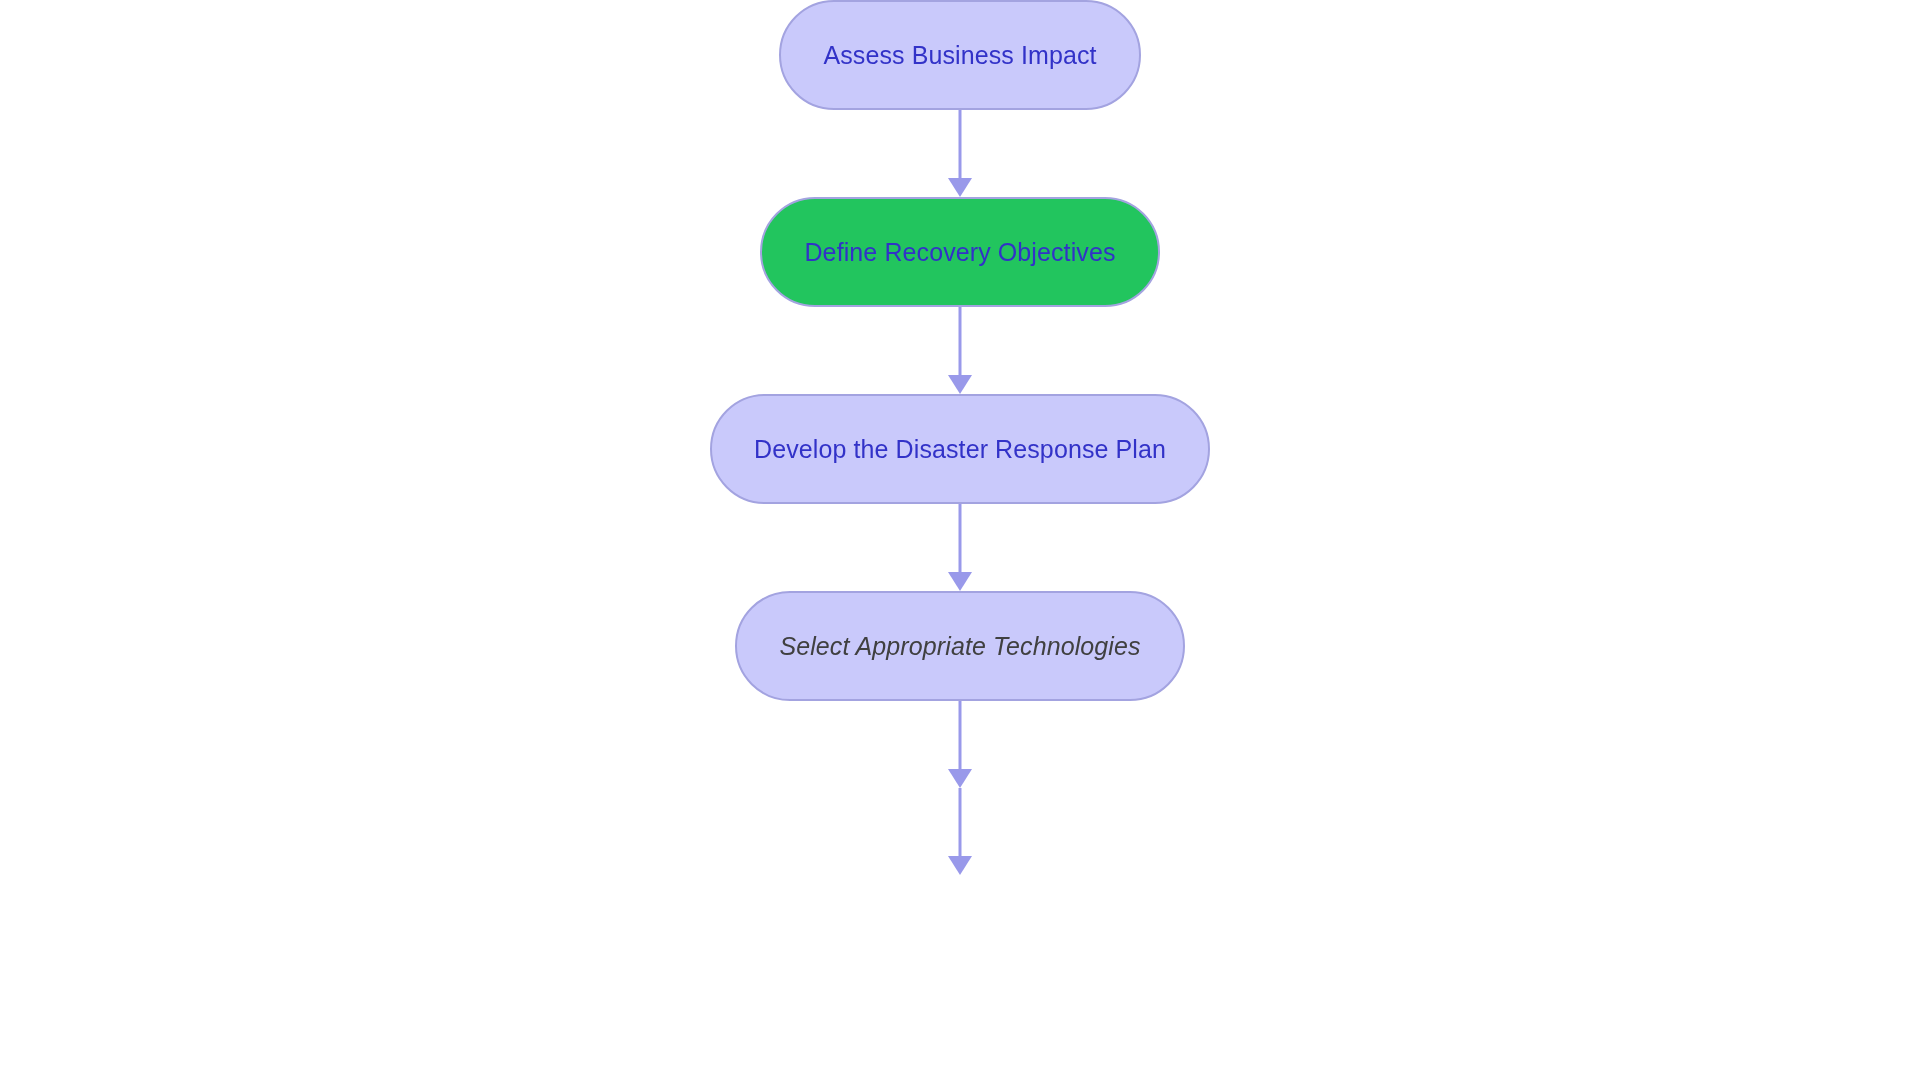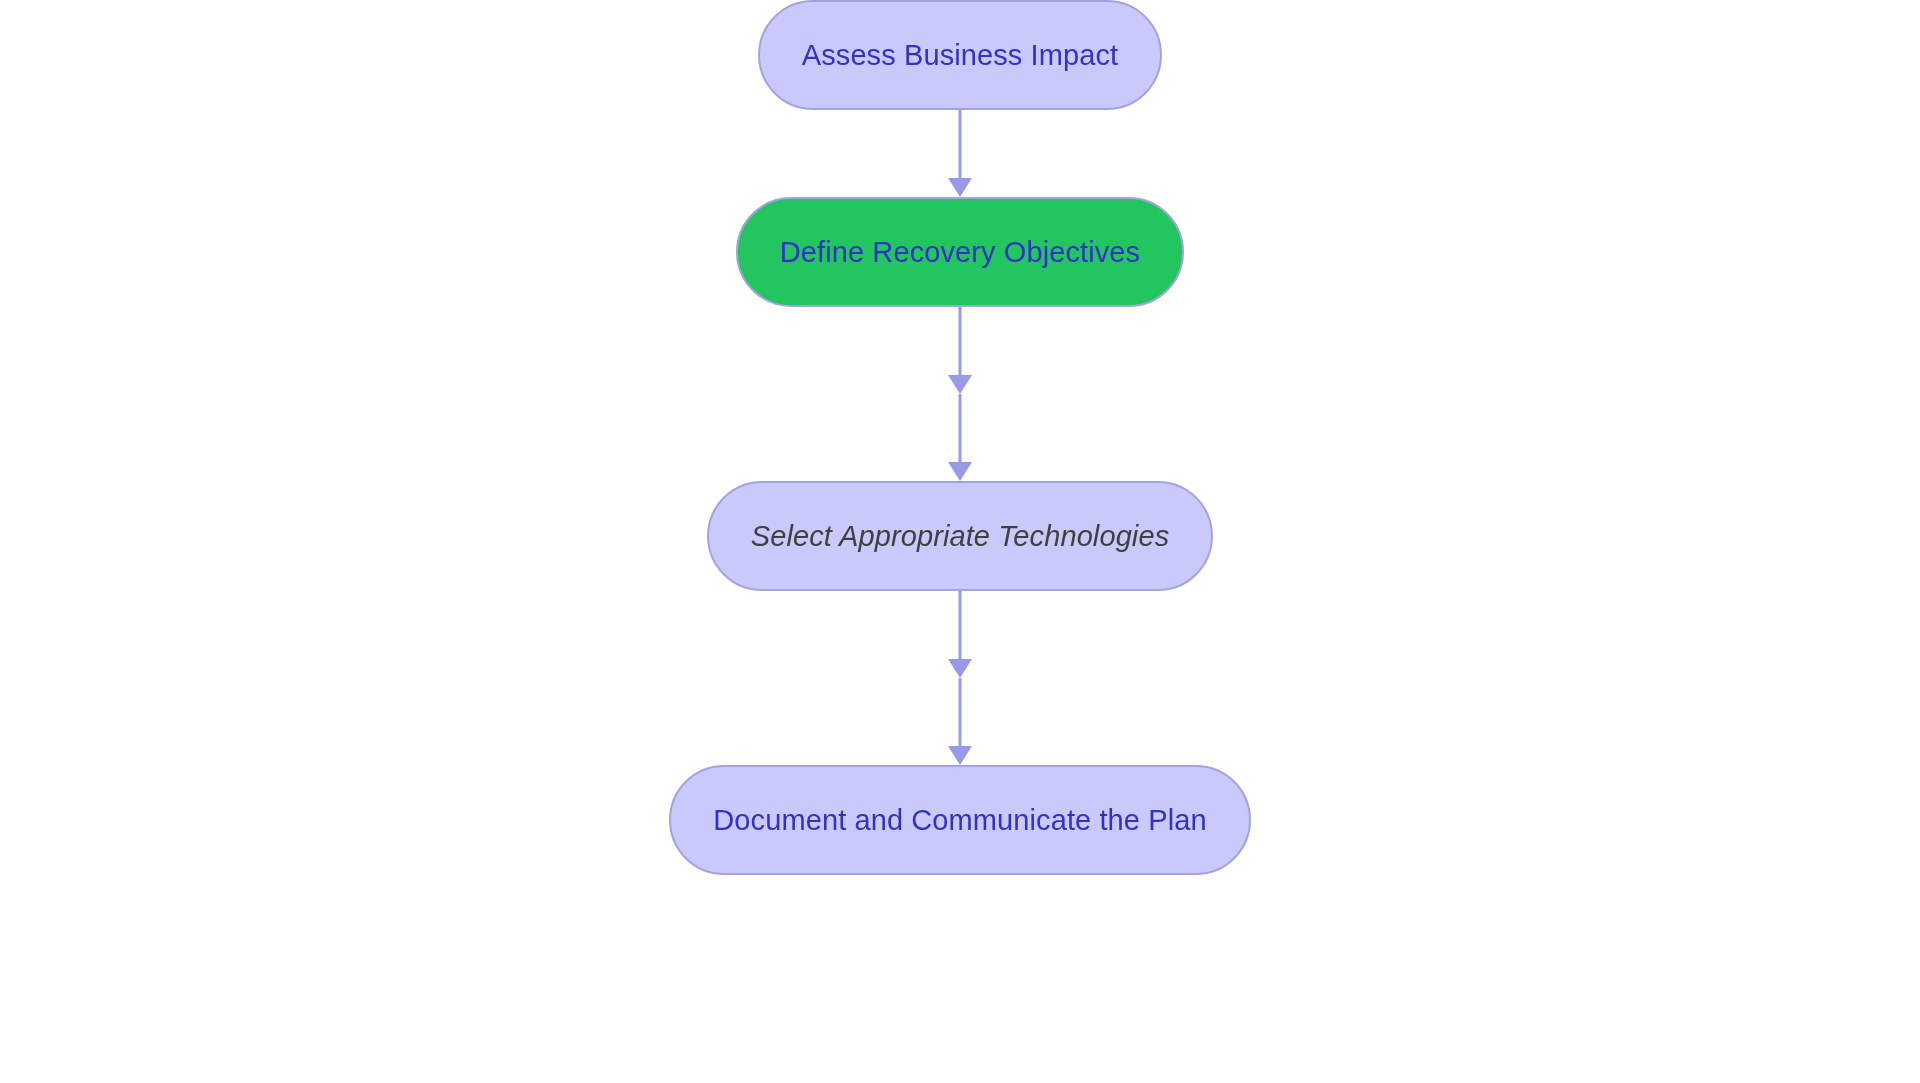--- a/index.html
+++ b/index.html
@@ -43,21 +43,21 @@
     background: #c9c9fb;
     display: flex;
     align-items: center;
     justify-content: center;
     padding: 0 42px;
     white-space: nowrap;
   }
 
   .node-label {
     font-family: "Liberation Sans", sans-serif;
-    font-size: 29px;
+    font-size: 25px;
     font-weight: 400;
     color: #3232c8;
     letter-spacing: 0.1px;
     line-height: 1;
     user-select: none;
     text-align: center;
   }
 
   .connector {
     position: relative;
@@ -104,20 +104,23 @@
       <span class="node-label" style="color: rgb(50, 50, 200);">Define Recovery Objectives</span>
     </div>
 
     <div class="connector">
       <svg width="40" height="87" viewBox="0 0 40 87" xmlns="http://www.w3.org/2000/svg" aria-hidden="true">
         <line class="arrow-line" x1="20" y1="0" x2="20" y2="72" style="stroke: rgb(153, 153, 234);"></line>
         <polygon class="arrow-head" points="8,68 32,68 20,87" style="fill: rgb(153, 153, 234);"></polygon>
       </svg>
     </div>
 
+    <div class="node" style="background: rgb(201, 201, 251); border-color: rgb(163, 163, 224);">
+      <span class="node-label" style="color: rgb(50, 50, 200);">Develop the Disaster Response Plan</span>
+    </div>
 
     <div class="connector">
       <svg width="40" height="87" viewBox="0 0 40 87" xmlns="http://www.w3.org/2000/svg" aria-hidden="true">
         <line class="arrow-line" x1="20" y1="0" x2="20" y2="72" style="stroke: rgb(153, 153, 234);"></line>
         <polygon class="arrow-head" points="8,68 32,68 20,87" style="fill: rgb(153, 153, 234);"></polygon>
       </svg>
     </div>
 
     <div class="node" style="background: rgb(201, 201, 251); border-color: rgb(163, 163, 224);">
       <span class="node-label" style="color: #404040; font-style: italic;">Select Appropriate Technologies</span>
@@ -131,18 +134,15 @@
     </div>
 
 
     <div class="connector">
       <svg width="40" height="87" viewBox="0 0 40 87" xmlns="http://www.w3.org/2000/svg" aria-hidden="true">
         <line class="arrow-line" x1="20" y1="0" x2="20" y2="72" style="stroke: rgb(153, 153, 234);"></line>
         <polygon class="arrow-head" points="8,68 32,68 20,87" style="fill: rgb(153, 153, 234);"></polygon>
       </svg>
     </div>
 
-    <div class="node" style="background: rgb(201, 201, 251); border-color: rgb(163, 163, 224);">
-      <span class="node-label" style="color: rgb(50, 50, 200);">Document and Communicate the Plan</span>
-    </div>
 
   </div>
 </div>
 
 </body></html>

